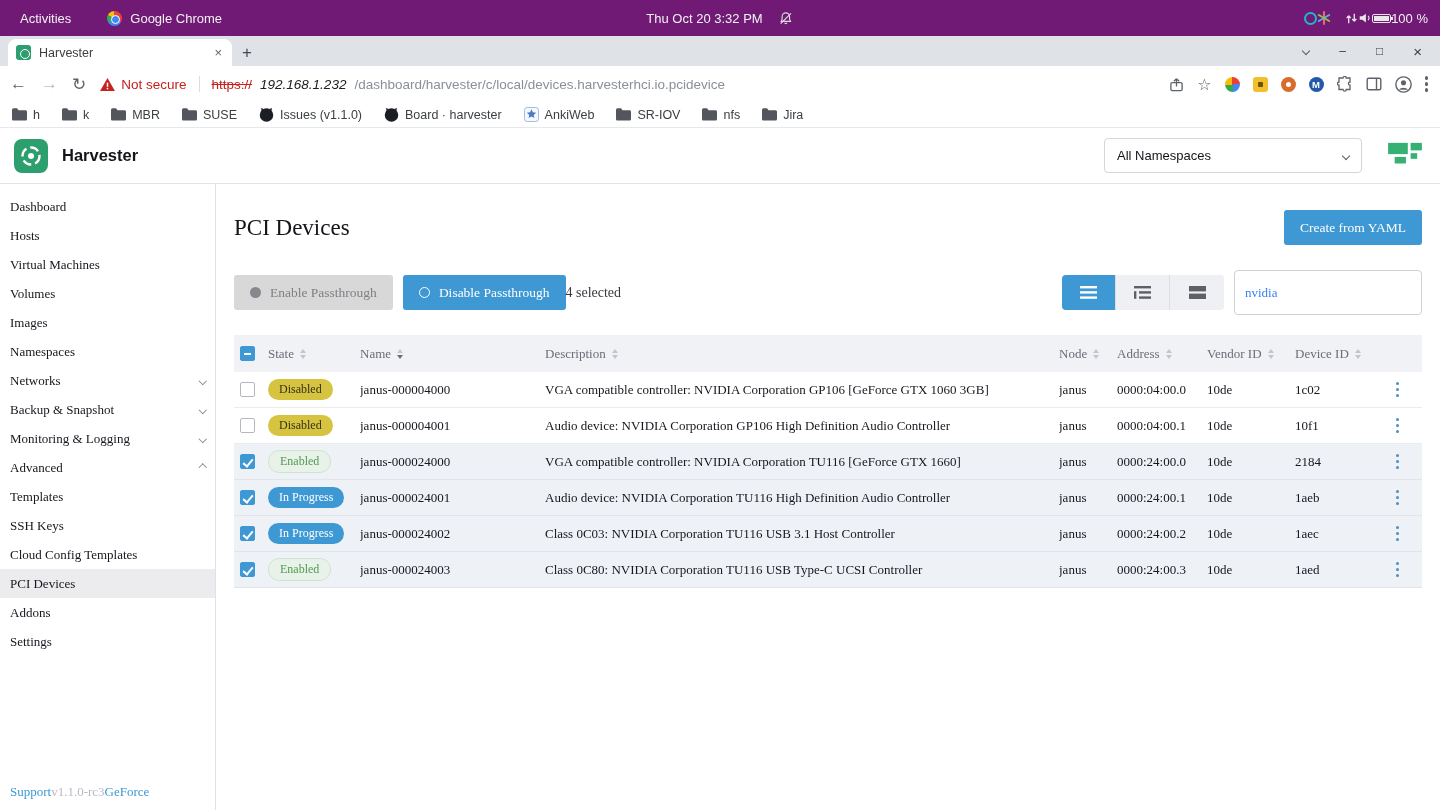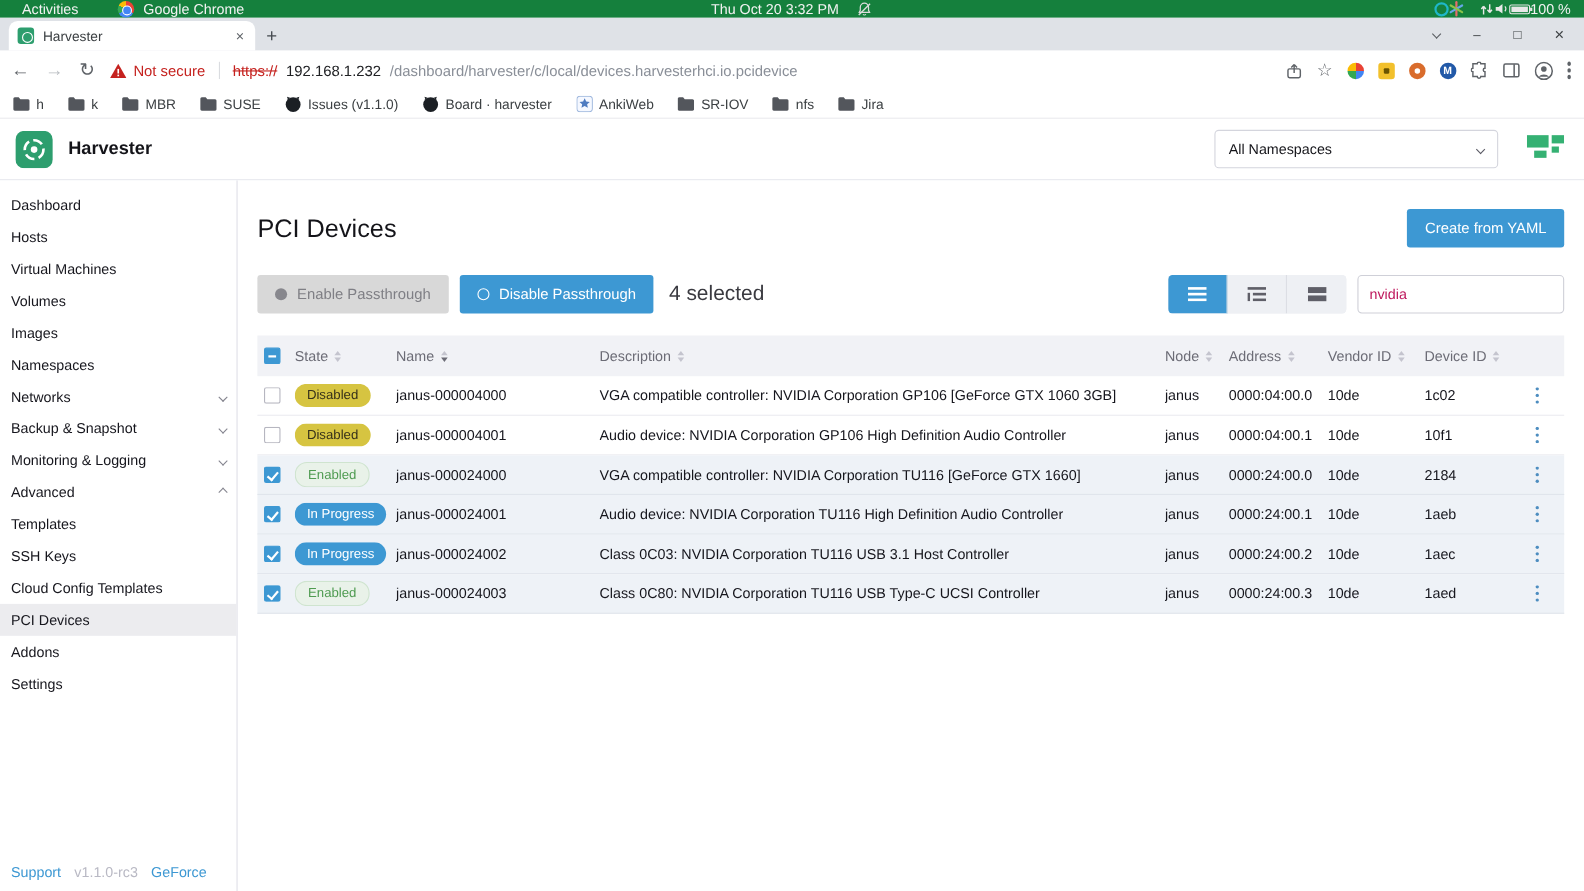--- a/index.html
+++ b/index.html
@@ -5,21 +5,21 @@
   * { margin:0; padding:0; box-sizing:border-box; }
   html,body { width:1440px; height:810px; overflow:hidden; }
   body { font-family:"Liberation Sans","DejaVu Sans",sans-serif; background:#fff; color:#16161d; }
   :root{
     --primary:#3d98d3; --warn-bg:#d6c441; --warn-tx:#35301a;
     --succ-bg:#e9f2e9; --succ-tx:#4f9b51; --row-sel:#eef2f7; --thead-bg:#f1f2f6;
   }
   .screen{width:1440px;height:810px;display:flex;flex-direction:column;}
 
   
-  .gnome-bar{height:16px;background:#15803d;color:#f2f2f2;display:flex;align-items:center;font-size:13px;position:relative;flex:none;}
+  .gnome-bar{height:36px;background:#701a75;color:#f2f2f2;display:flex;align-items:center;font-size:13px;position:relative;flex:none;}
   .gb-left{display:flex;align-items:center;gap:10px;padding-left:20px;}
   .gb-left .appname{margin-left:26px;display:flex;align-items:center;gap:8px;}
   .chrome-ico{width:15px;height:15px;border-radius:50%;background:conic-gradient(#ea4335 0 33%,#4285f4 33% 66%,#34a853 66% 83%,#fbbc05 83% 100%);position:relative;display:inline-block;}
   .chrome-ico::after{content:"";position:absolute;left:4px;top:4px;width:7px;height:7px;border-radius:50%;background:#4285f4;border:1.5px solid #fff;}
   .gb-center{position:absolute;left:50%;transform:translateX(-50%);display:flex;align-items:center;gap:16px;}
   .gb-right{margin-left:auto;display:flex;align-items:center;padding-right:12px;}
   .teal-ring{width:13px;height:13px;border:2px solid #1fb7c9;border-radius:50%;display:inline-block;}
   .battery{width:19px;height:9px;border:1px solid #e8e8e8;border-radius:2px;position:relative;display:inline-block;}
   .battery::before{content:"";position:absolute;inset:1px;background:#e8e8e8;}
   .battery::after{content:"";position:absolute;right:-3px;top:2px;width:2px;height:3px;background:#e8e8e8;}
@@ -42,21 +42,21 @@
   .chev.up{transform:rotate(-135deg);}
 
   
   .toolbar{height:36px;background:#fff;display:flex;align-items:center;padding:0 10px;gap:14px;flex:none;}
   .nav-ico{font-size:17px;color:#5f6368;}
   .nav-ico.disabled{color:#b9bdc2;}
   .omni{flex:1;display:flex;align-items:center;gap:8px;overflow:hidden;white-space:nowrap;font-size:13.5px;}
   .notsecure{color:#c5221f;display:flex;align-items:center;gap:6px;}
   .omni-sep{width:1px;height:16px;background:#dadce0;margin:0 4px;flex:none;}
   .scheme{color:#c5221f;text-decoration:line-through;}
-  .host{color:#202124;}
+  .host{color:#202124;font-style:italic;}
   .path{color:#8a8f98;overflow:hidden;text-overflow:ellipsis;}
   .tb-right{display:flex;align-items:center;gap:13px;padding-right:2px;}
   .star{font-size:16px;color:#5f6368;}
   .ext{width:15px;height:15px;border-radius:50%;display:inline-flex;align-items:center;justify-content:center;flex:none;}
   .ext.pinwheel{background:conic-gradient(#e94235 0 25%,#4285f4 25% 50%,#34a853 50% 75%,#fbbc05 75% 100%);}
   .ext.yellow{border-radius:3px;background:#f2c02c;}
   .ext.yellow::after{content:"";width:5px;height:5px;background:#6b5300;border-radius:1px;}
   .ext.orange{background:#d96c2c;}
   .ext.orange::after{content:"";width:5px;height:5px;background:#fff;border-radius:50%;}
   .ext.bluem{background:#2259a8;color:#fff;font-size:9.5px;font-weight:bold;}
@@ -67,46 +67,46 @@
   .bookmarks{height:26px;background:#fff;border-bottom:1px solid #e7e8ec;display:flex;align-items:center;padding-left:12px;gap:22px;font-size:12.5px;color:#3c4043;flex:none;}
   .bm{display:flex;align-items:center;gap:6px;}
 
   
   .app-header{height:56px;background:#fff;border-bottom:1px solid #e2e3ea;display:flex;align-items:center;padding:0 14px;gap:14px;flex:none;}
   .product{font-size:16.5px;font-weight:600;color:#141419;}
   .ns-select{margin-left:auto;width:258px;height:35px;border:1px solid #d4d5dd;border-radius:4px;display:flex;align-items:center;padding:0 12px;font-size:13px;color:#141419;}
   .ns-select .chev{margin-left:auto;border-color:#5a5a64;}
 
   
-  .content{flex:1;display:flex;background:#fff;min-height:0;}
+  .content{flex:1;display:flex;background:#fff;min-height:0;font-family:Liberation Serif, serif;}
   aside{width:216px;flex:none;border-right:1px solid #dfe0e8;position:relative;padding-top:8px;font-size:13px;}
   .side-item{height:29px;display:flex;align-items:center;padding:0 10px;color:#16161d;}
   .side-item .chev{margin-left:auto;border-color:#85858f;width:5.5px;height:5.5px;}
   .side-item.selected{background:#ececef;}
-  .side-footer{position:absolute;bottom:10px;left:10px;display:flex;align-items:flex-start;gap:12px;font-size:13px;}
+  .side-footer{position:absolute;bottom:10px;left:10px;display:flex;align-items:flex-start;gap:0;font-size:13px;}
   .side-footer .link{color:var(--primary);}
   .side-footer .ver{color:#b9b9c4;}
 
   main{flex:1;padding:0 18px;min-width:0;}
   .title-row{margin-top:26px;display:flex;align-items:center;justify-content:space-between;}
   h1{font-size:23px;font-weight:500;color:#141419;}
   .btn{height:35px;border:none;border-radius:3px;padding:0 16px;font-size:13.5px;display:inline-flex;align-items:center;gap:9px;font-family:inherit;}
   .btn.primary{background:var(--primary);color:#fff;}
   .btn.disabled{background:#d8d8d8;color:#7f7f85;text-align:right;}
   .dot-ico{width:11px;height:11px;border-radius:50%;background:#87878d;display:inline-block;}
   .ring-ico{width:11px;height:11px;border:1.8px solid #fff;border-radius:50%;display:inline-block;}
 
   .actions-row{margin-top:25px;display:flex;align-items:center;}
-  .sel-count{margin-left:14px;font-size:19px;color:#3a3a40;}
+  .sel-count{font-size:14px;color:#3a3a40;}
   .spacer{flex:1;}
   .seg-group{display:flex;border-radius:4px;overflow:hidden;margin-right:10px;background:#eceef2;}
   .seg{width:54px;height:35px;display:flex;align-items:center;justify-content:center;background:#eef0f4;border-right:1px solid #dcdee4;}
   .seg:last-child{border-right:none;}
   .seg.active{background:var(--primary);}
-  .search{width:188px;height:35px;border:1px solid #cfd0d8;border-radius:4px;padding:0 10px;font-size:13px;color:#be185d;font-family:inherit;outline:none;}
+  .search{width:188px;height:45px;border:1px solid #cfd0d8;border-radius:4px;padding:0 10px;font-size:13px;color:#3b82f6;font-family:inherit;outline:none;}
 
   
   .table{margin-top:20px;}
   .thead,.trow{display:grid;grid-template-columns:34px 92px 185px 514px 58px 90px 88px 86px minmax(0,1fr);align-items:center;}
   .thead{background:var(--thead-bg);height:37px;color:#6c6c76;font-size:13px;}
   .hcell{display:flex;align-items:center;gap:6px;padding-right:8px;}
   .sort{display:inline-flex;flex-direction:column;gap:2px;}
   .sort i{display:block;width:0;height:0;border-left:3.5px solid transparent;border-right:3.5px solid transparent;}
   .sort i.up{border-bottom:4px solid #c4c4ce;}
   .sort i.dn{border-top:4px solid #c4c4ce;}

